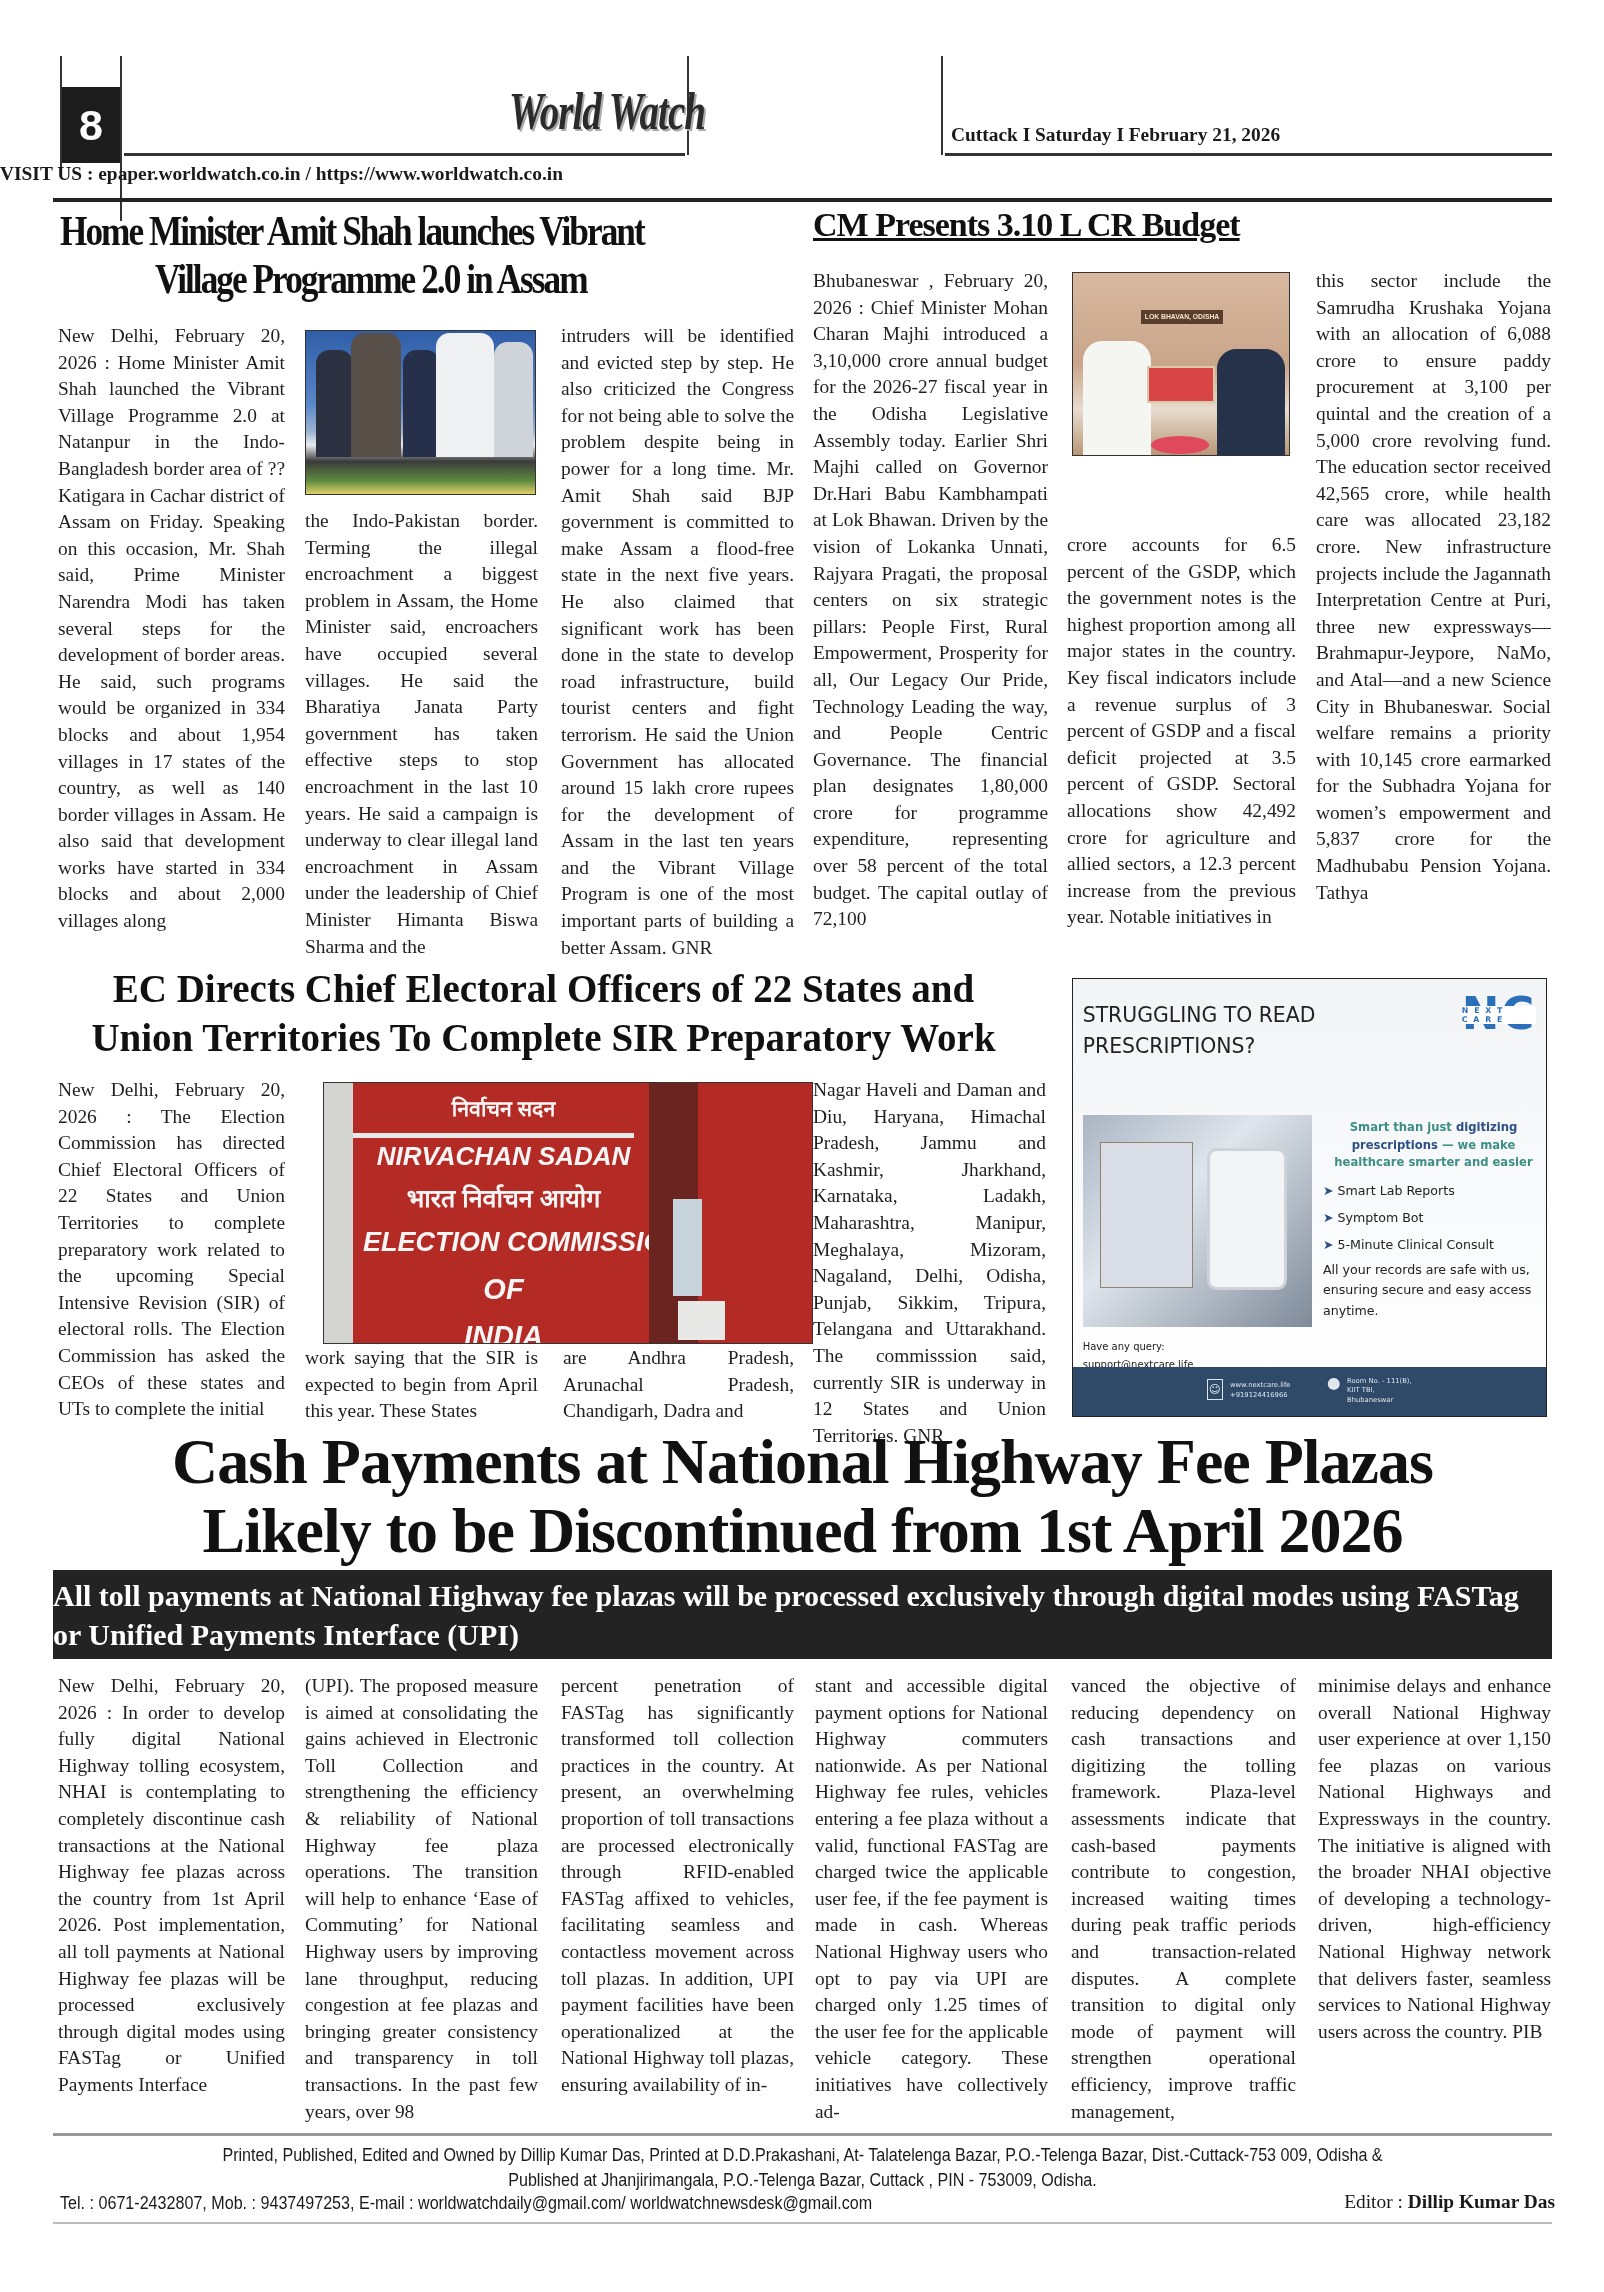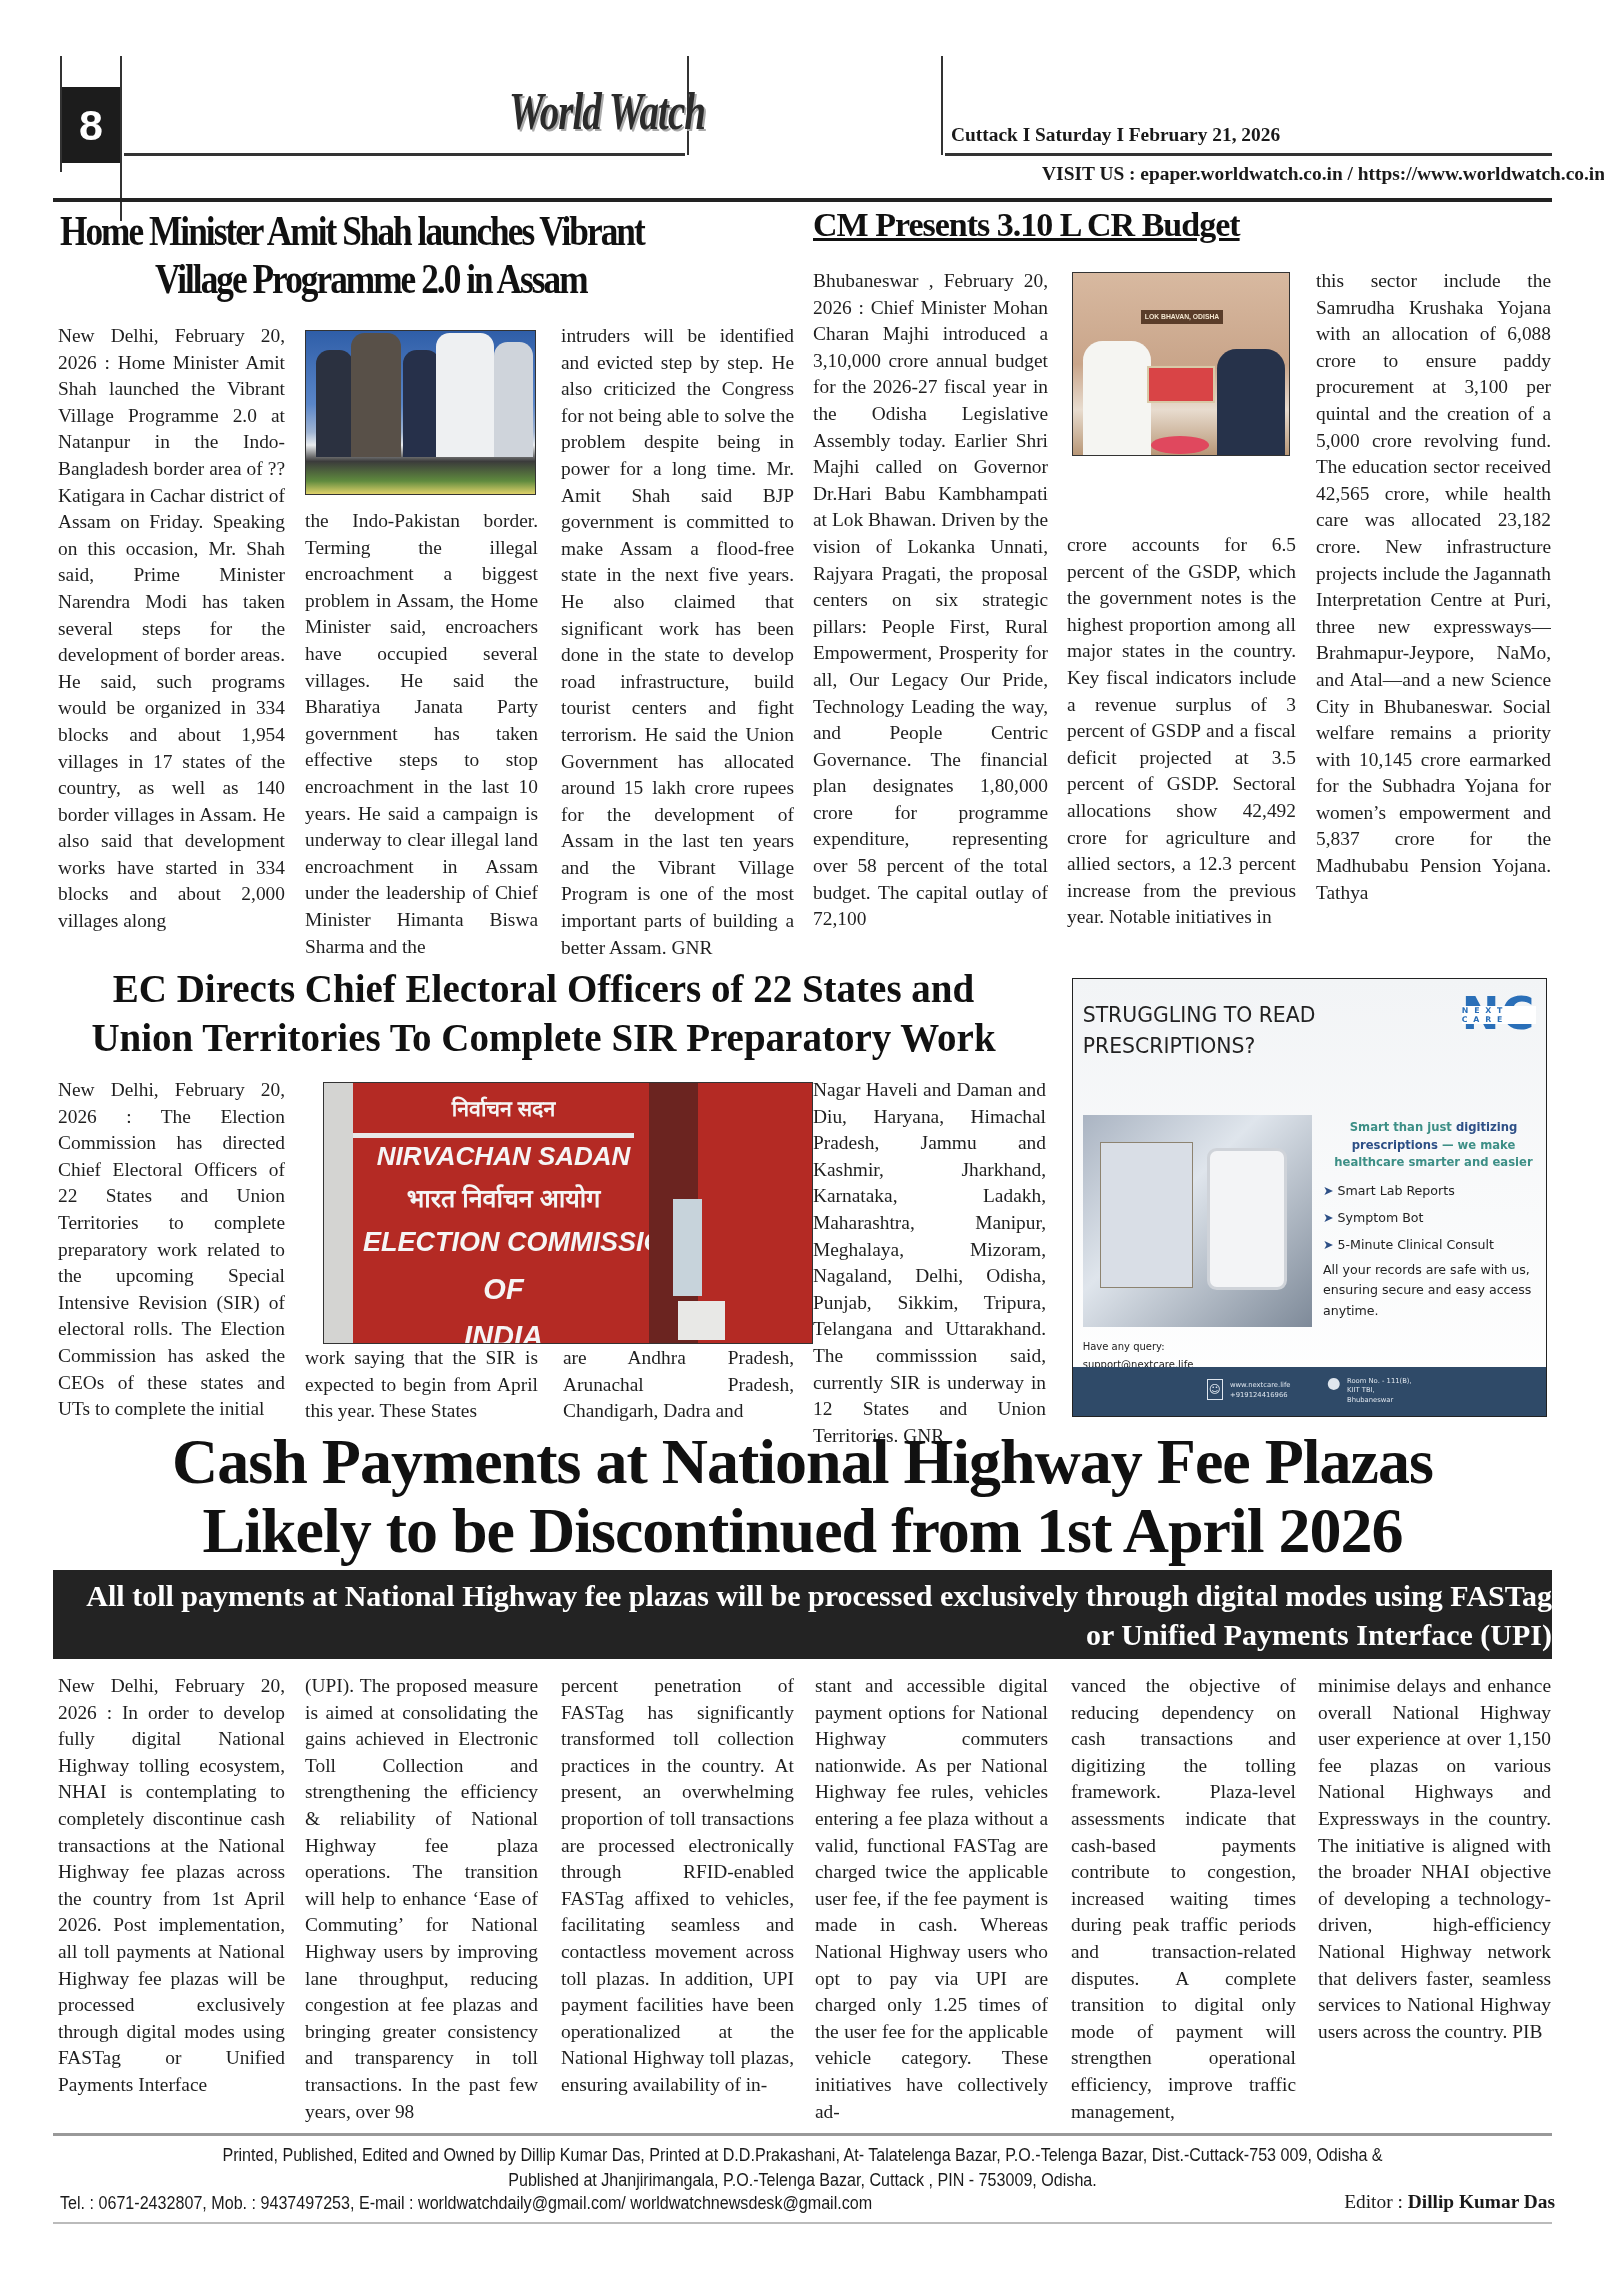--- a/index.html
+++ b/index.html
@@ -6,31 +6,31 @@
   html,body{background:#fff;}
   body{width:1605px;height:2293px;position:relative;overflow:hidden;color:#1a1a1a;font-family:"Liberation Serif","DejaVu Serif",serif;}
   .abs{position:absolute;}
   .col{position:absolute;font-size:19.4px;line-height:26.6px;text-align:justify;hyphens:auto;color:#1f1f1f;}
   
   #page-num{left:62px;top:87px;width:58px;height:76px;background:#1c1c1c;color:#fff;font-family:"Liberation Sans",sans-serif;font-weight:bold;font-size:43px;text-align:center;line-height:76px;}
   .vline{position:absolute;width:1.9px;background:#333;}
   .hline{position:absolute;height:2.9px;background:#333;}
   #logo{left:509px;top:80px;width:184px;height:78px;font-family:"Liberation Serif",serif;font-weight:bold;font-size:39px;color:#2b2b2b;letter-spacing:-1px;transform:scaleY(1.35);transform-origin:left top;text-shadow:1.9px 1.9px 0 #aaa;font-style:italic;white-space:nowrap;}
   #dateline{left:951px;top:124px;font-family:"Liberation Serif",serif;font-weight:bold;font-size:19.4px;white-space:nowrap;}
-  #visit{left:0;width:1605px;top:163px;text-align:right;font-family:"Liberation Serif",serif;font-weight:bold;font-size:19.4px;}
+  #visit{left:0;width:1605px;top:163px;text-align:left;font-family:"Liberation Serif",serif;font-weight:bold;font-size:19.4px;}
   
   .hl{position:absolute;font-family:"Liberation Serif",serif;font-weight:bold;color:#111;white-space:nowrap;}
   #hl1a{left:60px;top:206px;font-size:43px;letter-spacing:-2.4px;transform:scaleX(0.82);transform-origin:left top;}
   #hl1b{left:155px;top:254px;font-size:43px;letter-spacing:-2.4px;transform:scaleX(0.82);transform-origin:left top;}
   #hl2{left:813px;top:206px;font-size:34px;letter-spacing:-1px;text-decoration:underline;}
   #hl3a{left:0;width:1087px;text-align:center;top:966px;font-size:39px;}
   #hl3b{left:0;width:1087px;text-align:center;top:1015px;font-size:39px;}
   #hl4a{left:0;width:1605px;text-align:center;top:1425px;font-size:64px;letter-spacing:-1px;}
   #hl4b{left:0;width:1605px;text-align:center;top:1494px;font-size:64px;letter-spacing:-1px;}
-  #subbox{left:53px;top:1570px;width:1499px;height:89px;background:#232323;color:#fff;font-family:"Liberation Serif",serif;font-weight:bold;font-size:30px;line-height:39px;text-align:right;padding-top:5.8px;}
+  #subbox{left:53px;top:1570px;width:1499px;height:89px;background:#232323;color:#fff;font-family:"Liberation Serif",serif;font-weight:bold;font-size:30px;line-height:39px;text-align:left;padding-top:5.8px;}
   .photo{position:absolute;border:1.9px solid #333;overflow:hidden;}
   
   #photo1{left:305px;top:330px;width:231px;height:165px;background:linear-gradient(180deg,#2f5ea8 0%,#5a86c9 45%,#9fb4d3 62%,#e9ecef 70%,#3b3b3b 80%,#5f8a3e 92%,#dfd26a 100%);}
   .person{position:absolute;bottom:37px;border-radius:13.6px 13.6px 0 0;}
   
   #photo2{left:1072px;top:272px;width:218px;height:184px;background:linear-gradient(180deg,#d8b9a0 0%,#c9a58a 50%,#e8dccf 75%,#b89777 100%);}
   
   #photo3{left:305px;top:1082px;width:490px;height:262px;background:#b42a24;margin-left:18px;}
   #photo3 .ectext{position:absolute;color:#f5f5f5;font-family:"Liberation Sans",sans-serif;font-weight:bold;font-style:italic;text-align:center;white-space:nowrap;left:39px;width:281px;}
   

